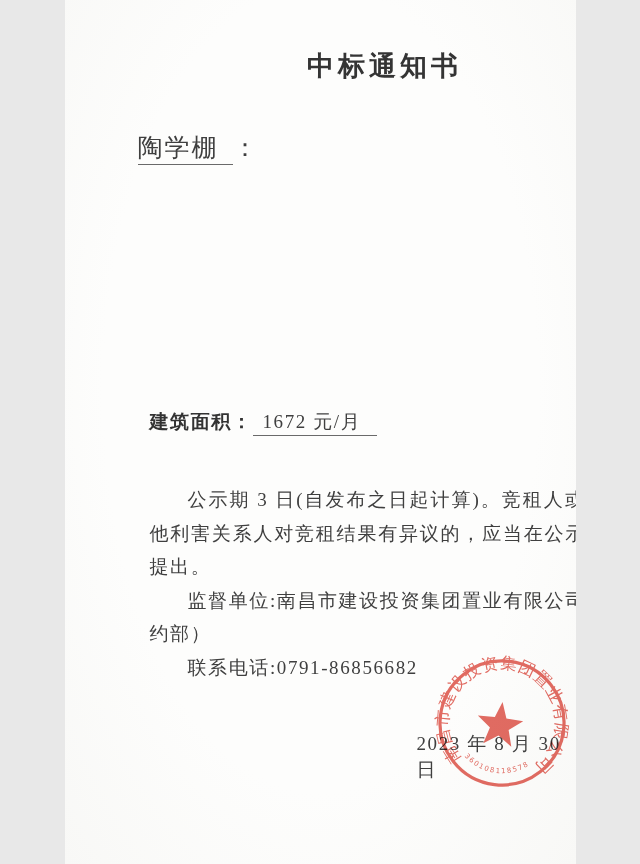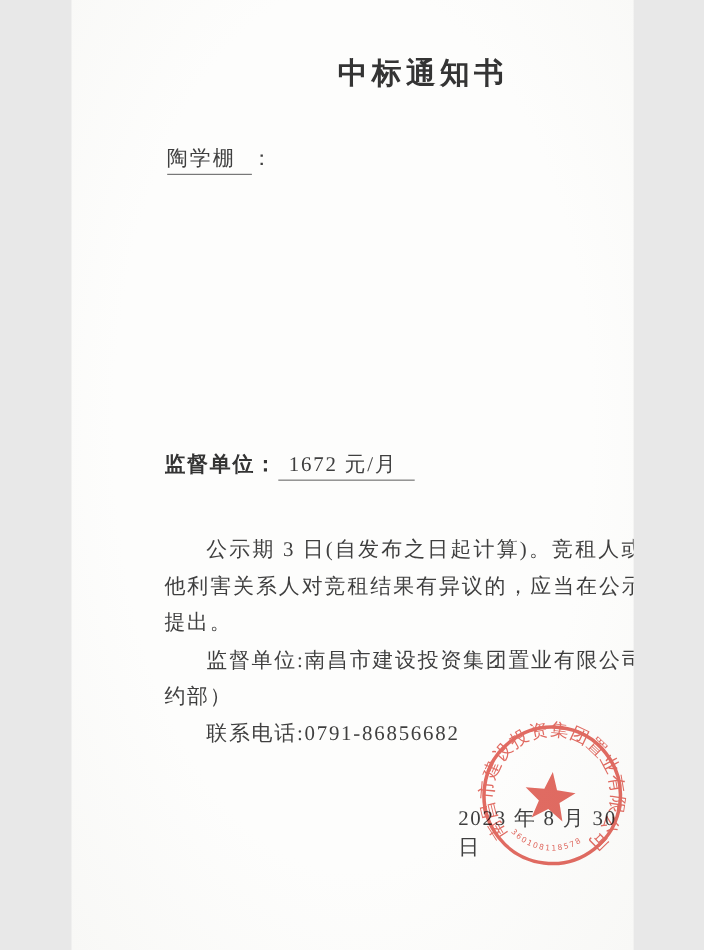--- a/index.html
+++ b/index.html
@@ -16,22 +16,22 @@
     font-family:"Liberation Serif","DejaVu Serif",serif;
     color:var(--ink);
   }
   .title{
     position:absolute;top:48px;left:0;width:640px;
     text-align:center;
     font-size:27px;font-weight:bold;color:#343434;
     letter-spacing:4px;
   }
   .addressee{
-    position:absolute;top:131px;left:87px;
-    font-size:19px;letter-spacing:2px;
+    position:absolute;top:131px;left:73px;
+    font-size:25px;letter-spacing:2px;
   }
   .addressee .uname{
     border-bottom:1.5px solid #6a6a6a;
     padding:0 14px 3px 0;
   }
   .para1{
     position:absolute;top:168px;left:85px;width:473px;
     font-size:19px;line-height:35.5px;letter-spacing:1.6px;
     text-align:justify;text-indent:2em;
   }
@@ -77,21 +77,21 @@
 <div class="page">
 
   <div class="title">中标通知书</div>
 
   <div class="addressee">
     <span class="uname">陶学棚</span><span>：</span>
   </div>
 
 
   <div class="result">
-    <span class="rlabel">监督单位：</span><span class="rvalue">1672 元/月</span>
+    <span class="rlabel">建筑面积：</span><span class="rvalue">1672 元/月</span>
   </div>
 
   <div class="block2">
     <p class="notice">公示期 3 日(自发布之日起计算)。竞租人或者其他利害关系人对竞租结果有异议的，应当在公示期间提出。</p>
     <div class="line">监督单位:南昌市建设投资集团置业有限公司（合约部）</div>
     <div class="line">联系电话:0791-86856682</div>
   </div>
 
   <div class="sign-date">2023 年 8 月 30 日</div>
 

